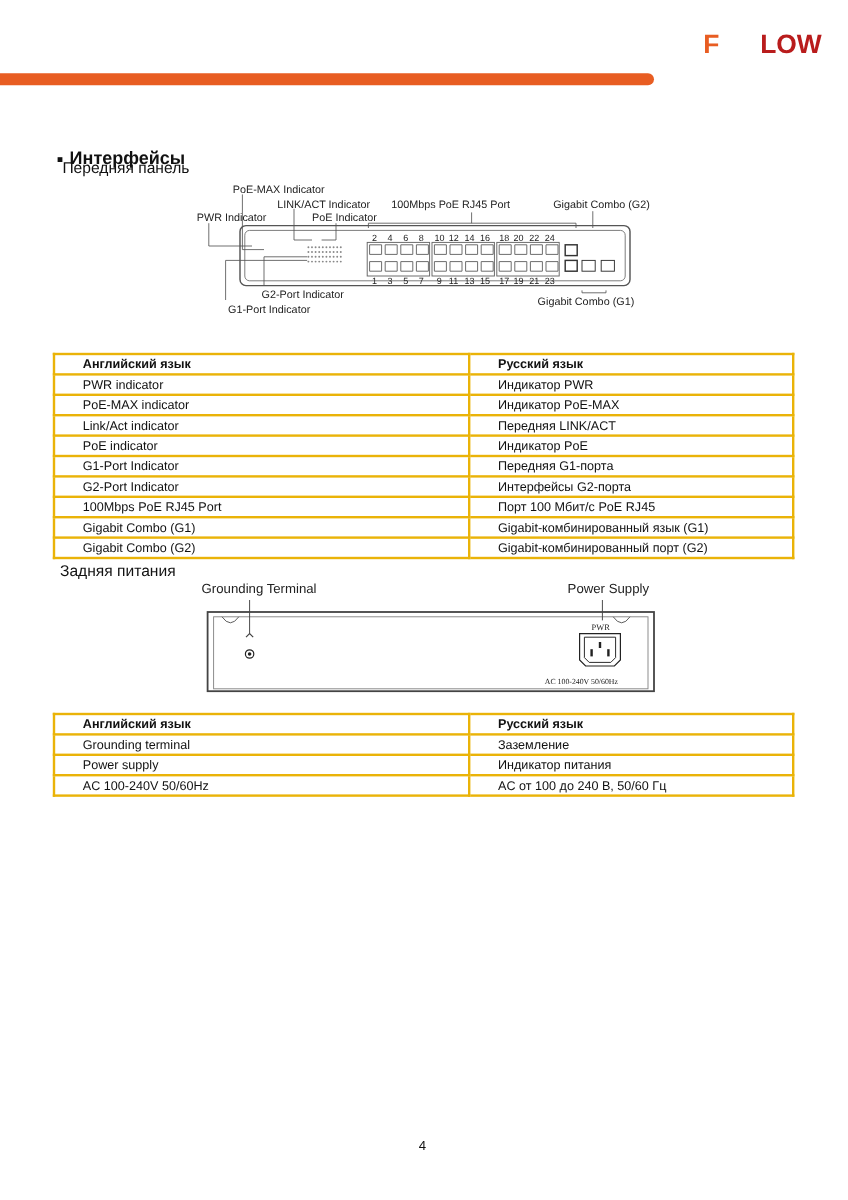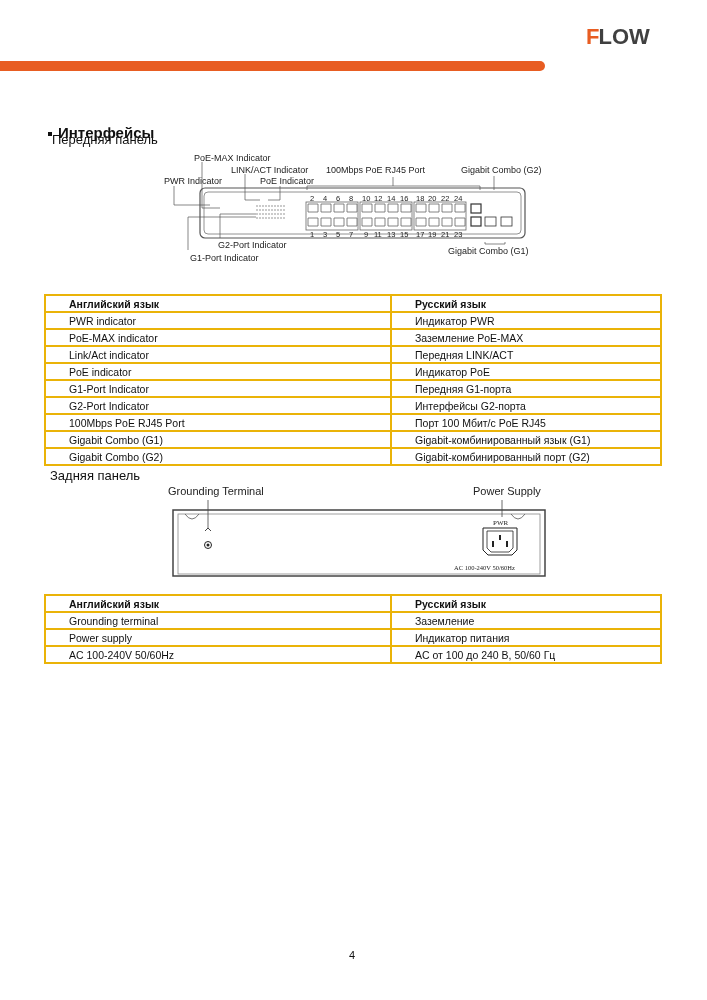--- a/index.html
+++ b/index.html
@@ -1,20 +1,20 @@
 <!DOCTYPE html>
 <html><head>
 <meta charset="utf-8">
 <style>
   html, body { margin:0; padding:0; background:#ffffff; }
   body { width:707px; height:1000px; position:relative; overflow:hidden;
          font-family:"Liberation Sans", "DejaVu Sans", sans-serif; color:#111; }
   .logo { position:absolute; left:586px; top:26px; height:22px; display:flex; align-items:center; }
   .logo .f { color:#e85d22; font-weight:bold; font-size:22px; letter-spacing:-1px; }
-  .logo .rest { color:#404040; font-weight:bold; font-size:22px; letter-spacing:0px; }
+  .logo .rest { color:#b91c1c; font-weight:bold; font-size:22px; letter-spacing:0px;margin-left:35px; }
   .bar { position:absolute; left:0; top:61px; width:545px; height:10px; background:#e85d22; border-radius:0 5px 5px 0; }
   .section-title { position:absolute; left:48px; top:124px; font-size:15px; font-weight:bold; }
   .section-title .bullet { display:inline-block; width:4px; height:4px; background:#111; margin-right:6px; vertical-align:middle; }
   .sub-title { position:absolute; font-size:13px; }
   .diagram { position:absolute; }
   .lbl { position:absolute; font-size:9px; white-space:nowrap; color:#222; }
   table.tr { position:absolute; border-collapse:collapse; font-size:10.5px; }
   table.tr td, table.tr th { border:2px solid #eab308; padding:1px 23px; text-align:left; height:13px; }
   table.tr th { font-weight:bold; }
   .page-num { position:absolute; left:349px; top:949px; font-size:11px; }
@@ -154,21 +154,21 @@
       <tr>
     <th style="width:298px;">Английский язык</th>
     <th>Русский язык</th>
   </tr>
   <tr>
         <td>PWR indicator</td>
         <td>Индикатор PWR</td>
       </tr>
   <tr>
         <td>PoE-MAX indicator</td>
-        <td>Заземление PoE-MAX</td>
+        <td>Индикатор PoE-MAX</td>
       </tr>
   <tr>
         <td>Link/Act indicator</td>
         <td>Передняя LINK/ACT</td>
       </tr>
   <tr>
         <td>PoE indicator</td>
         <td>Индикатор PoE</td>
       </tr>
   <tr>
@@ -187,21 +187,21 @@
         <td>Gigabit Combo (G1)</td>
         <td>Gigabit-комбинированный язык (G1)</td>
       </tr>
   <tr>
         <td>Gigabit Combo (G2)</td>
         <td>Gigabit-комбинированный порт (G2)</td>
       </tr>
 </tbody>
   </table>
 
-<div class="sub-title" style="left:50px;top:468px;">Задняя панель</div>
+<div class="sub-title" style="left:50px;top:468px;">Задняя питания</div>
 
 <div class="diagram" style="left:165px;top:484px;width:385px;height:95px;">
   <div class="lbl" style="left:3px;top:1px;font-size:11px;">Grounding Terminal</div>
   <div class="lbl" style="left:308px;top:1px;font-size:11px;">Power Supply</div>
   <svg width="385" height="95" style="position:absolute;left:0;top:0;">
     <rect x="8" y="26" width="372" height="66" fill="none" stroke="#444" stroke-width="1.5"></rect>
     <rect x="13" y="30" width="362" height="60" fill="none" stroke="#888" stroke-width="0.8"></rect>
     <path d="M20,30 Q27,40 34,30" fill="none" stroke="#555" stroke-width="0.8"></path>
     <path d="M346,30 Q353,40 360,30" fill="none" stroke="#555" stroke-width="0.8"></path>
     <line x1="43" y1="16" x2="43" y2="44" stroke="#444" stroke-width="0.8"></line>

